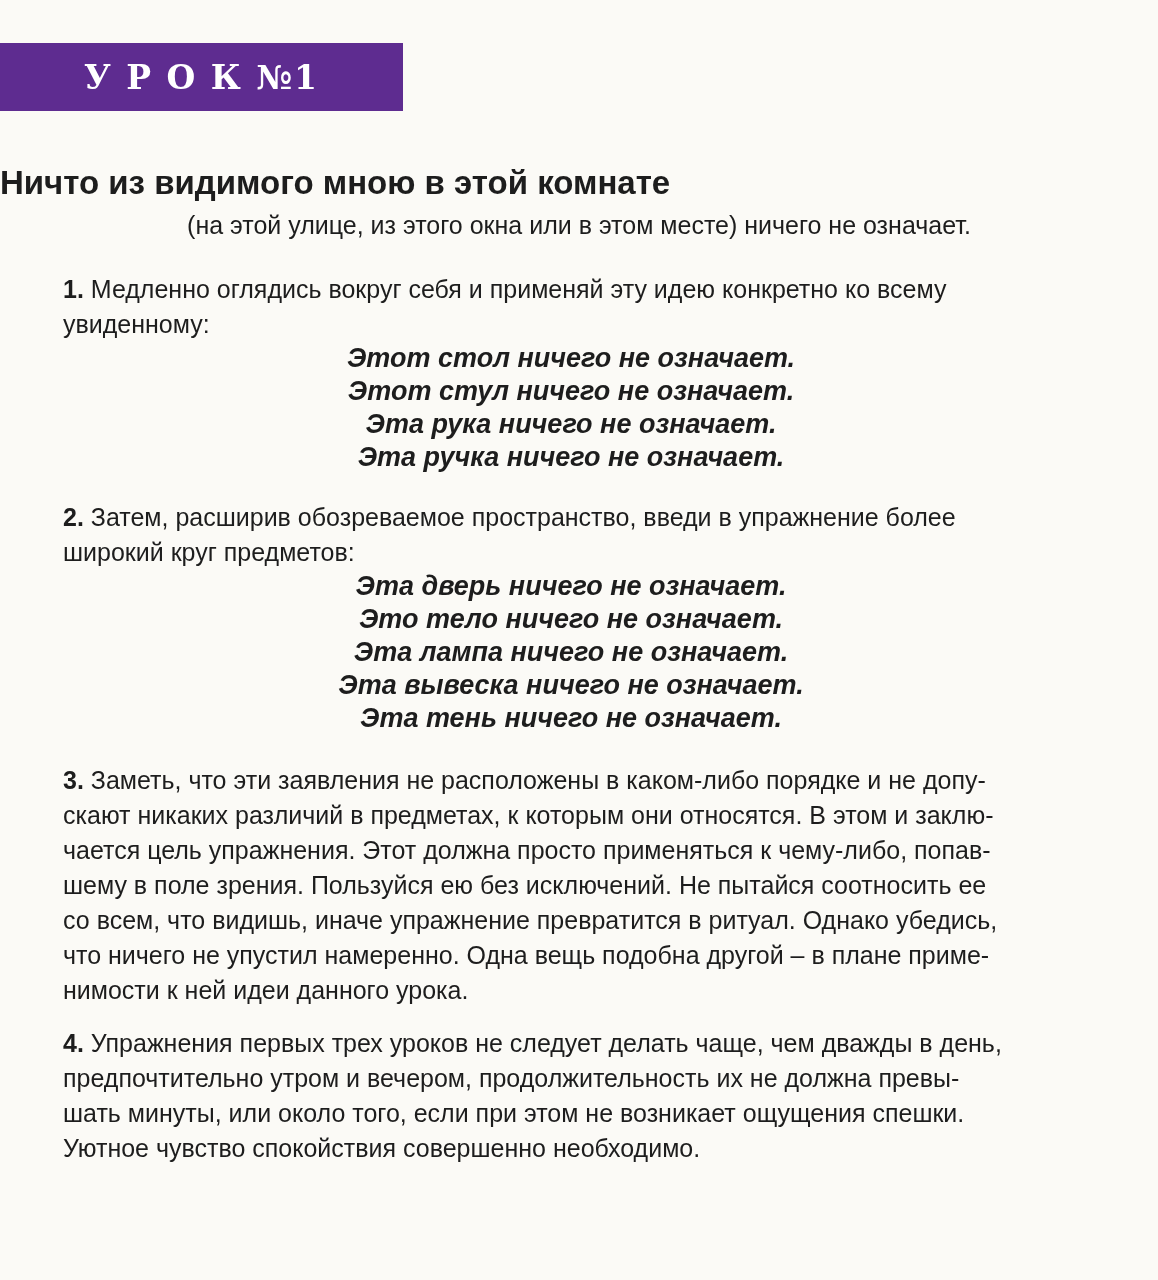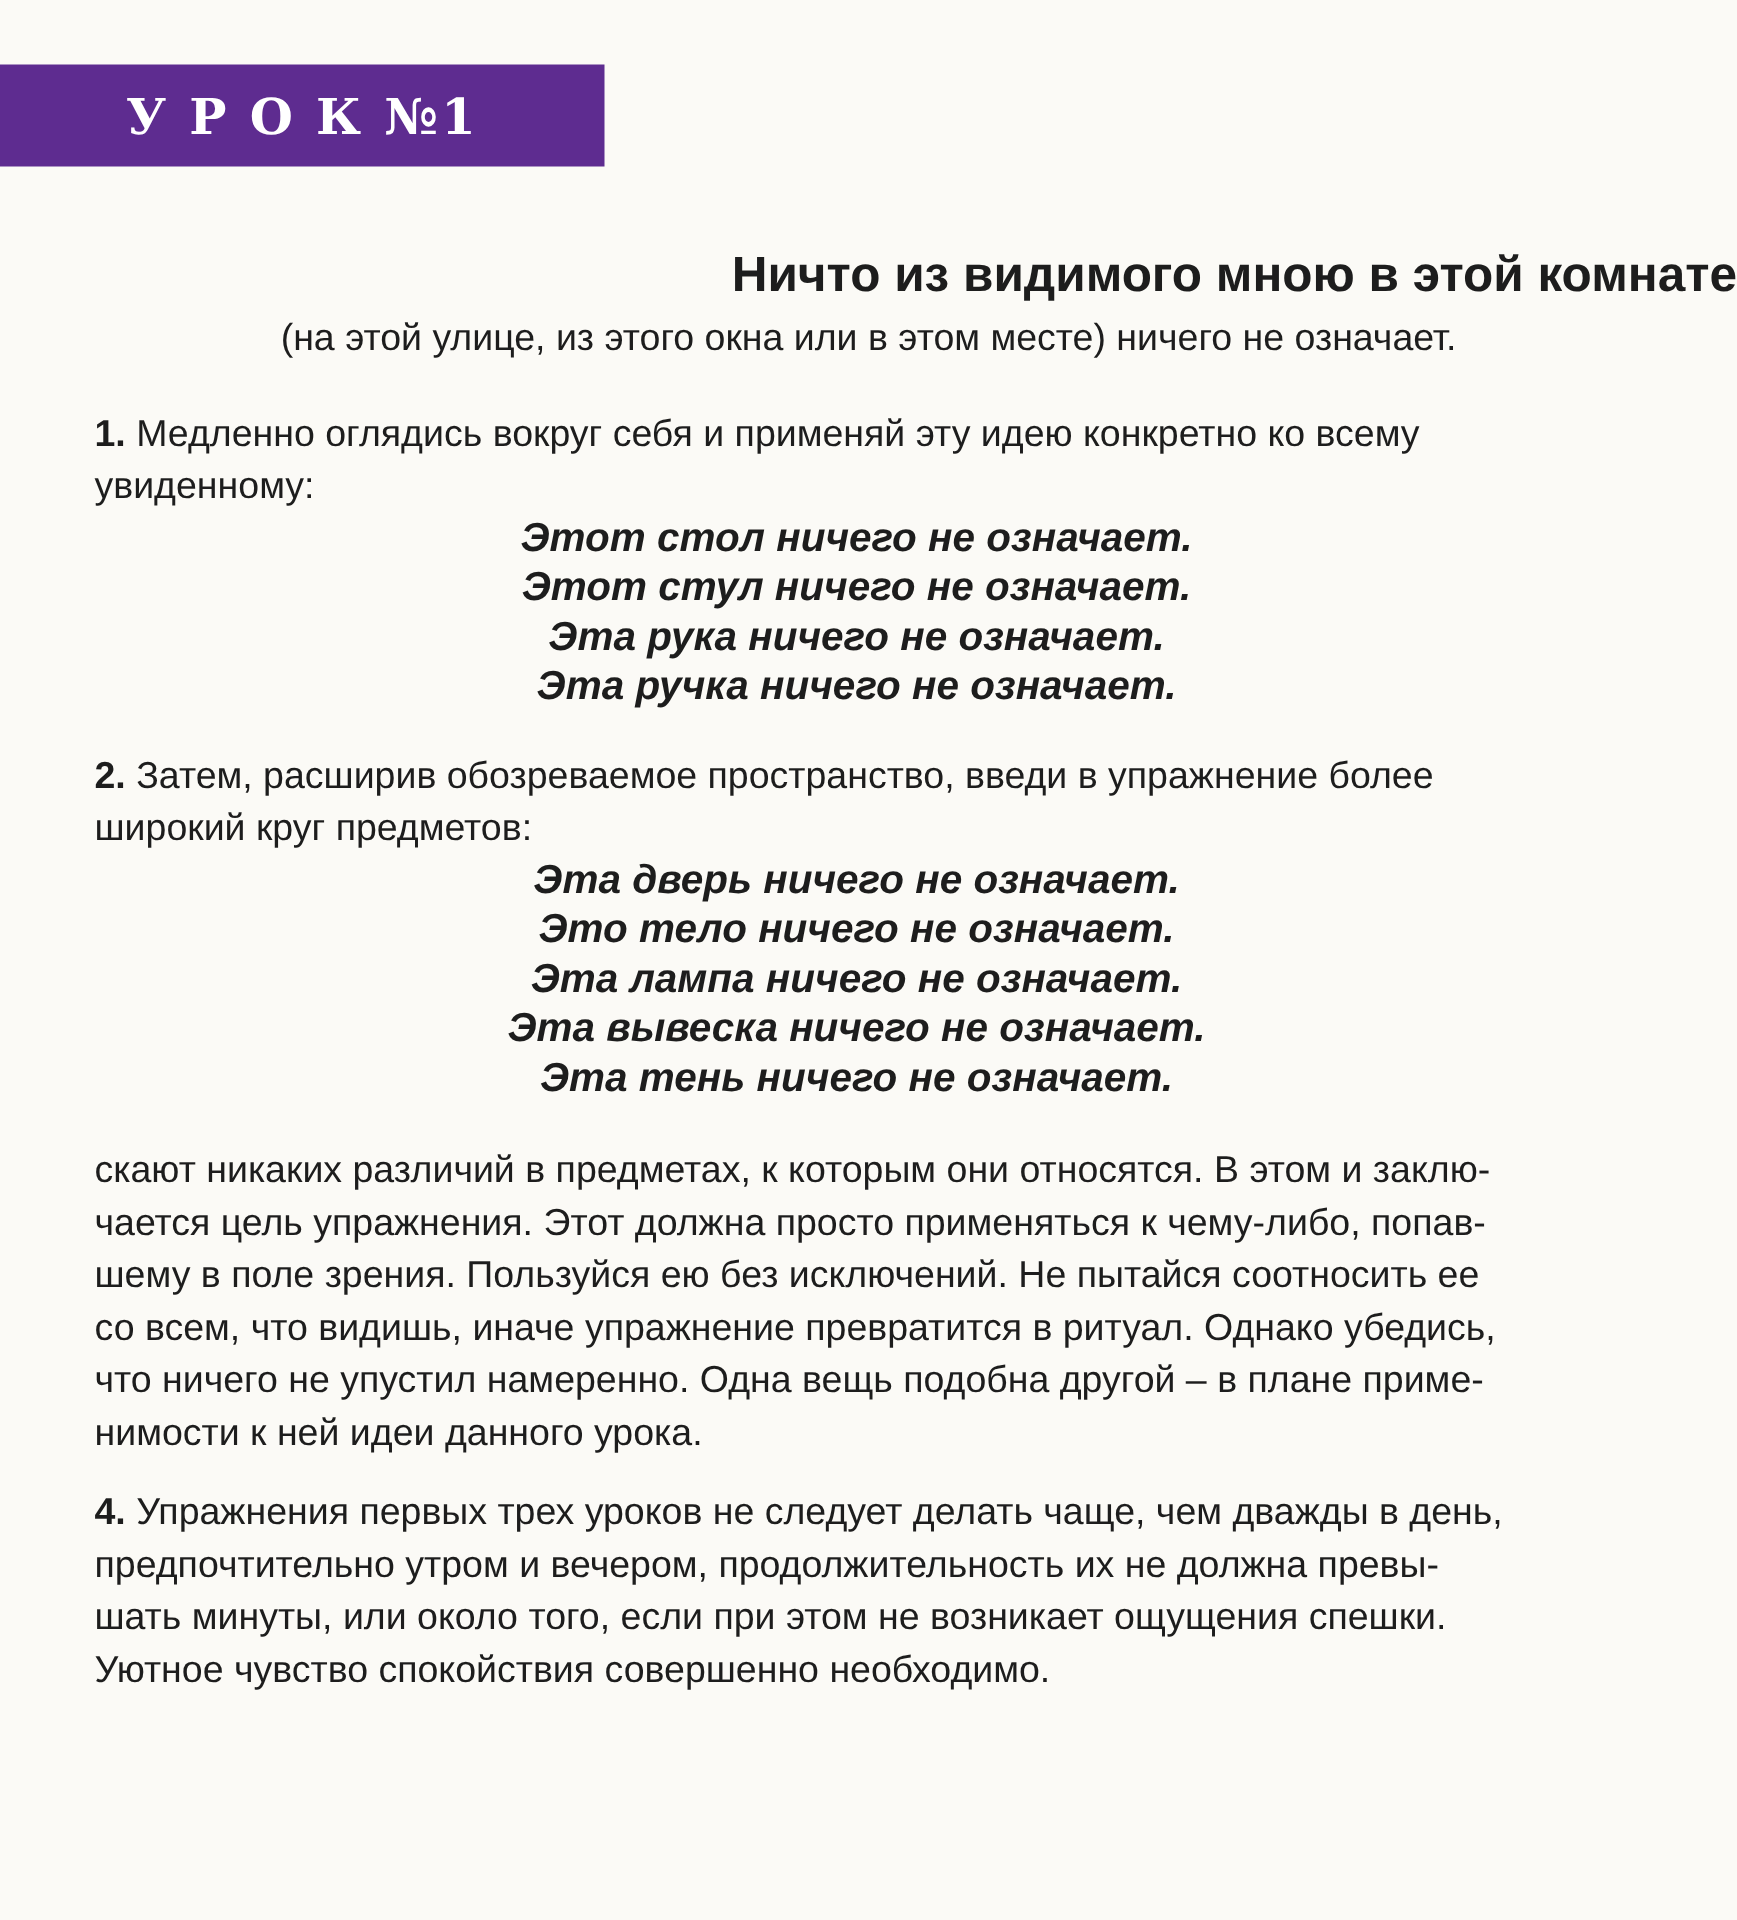--- a/index.html
+++ b/index.html
@@ -30,21 +30,21 @@
   }
   .banner-label {
     font-family: "DejaVu Serif", serif;
     font-weight: bold;
     font-size: 33px;
     letter-spacing: 2px;
     color: #FFFFFF;
   }
   .title {
     margin-top: 52px;
-    text-align: right;
+    text-align: left;
     font-weight: bold;
     font-size: 33px;
     line-height: 40px;
   }
   .subtitle {
     margin-top: 7px;
     text-align: center;
     font-size: 25px;
     line-height: 30px;
   }
@@ -104,20 +104,21 @@
         <div class="line">широкий круг предметов:</div>
       </div>
       <div class="affirmations sec-3">
         <div class="line">Эта дверь ничего не означает.</div>
         <div class="line">Это тело ничего не означает.</div>
         <div class="line">Эта лампа ничего не означает.</div>
         <div class="line">Эта вывеска ничего не означает.</div>
         <div class="line">Эта тень ничего не означает.</div>
       </div>
       <div class="paragraph sec-4">
+        <div class="line"><span class="num">3. </span>Заметь, что эти заявления не расположены в каком-либо порядке и не допу-</div>
         <div class="line">скают никаких различий в предметах, к которым они относятся. В этом и заклю-</div>
         <div class="line">чается цель упражнения. Этот должна просто применяться к чему-либо, попав-</div>
         <div class="line">шему в поле зрения. Пользуйся ею без исключений. Не пытайся соотносить ее</div>
         <div class="line">со всем, что видишь, иначе упражнение превратится в ритуал. Однако убедись,</div>
         <div class="line">что ничего не упустил намеренно. Одна вещь подобна другой – в плане приме-</div>
         <div class="line">нимости к ней идеи данного урока.</div>
       </div>
       <div class="paragraph sec-5">
         <div class="line"><span class="num">4. </span>Упражнения первых трех уроков не следует делать чаще, чем дважды в день,</div>
         <div class="line">предпочтительно утром и вечером, продолжительность их не должна превы-</div>

